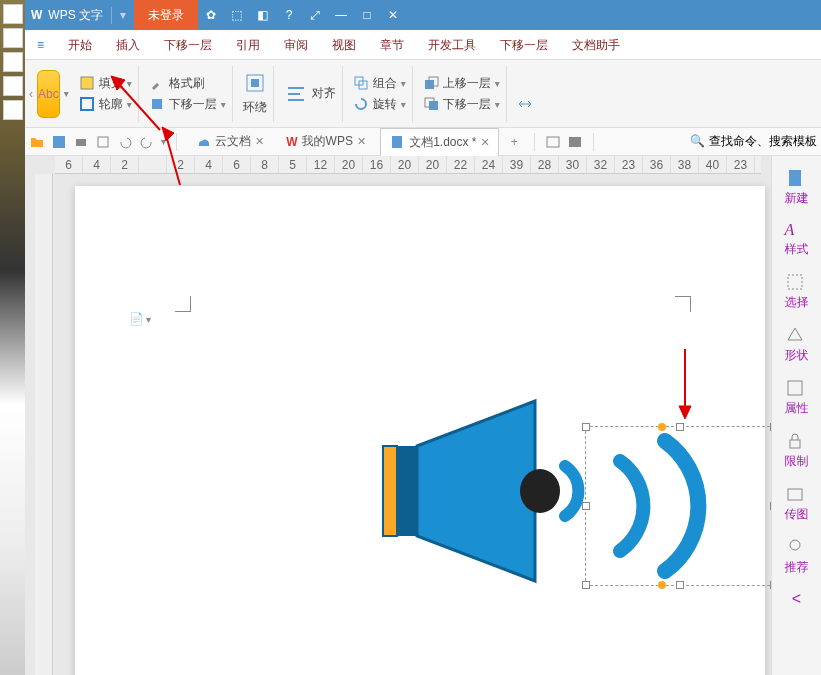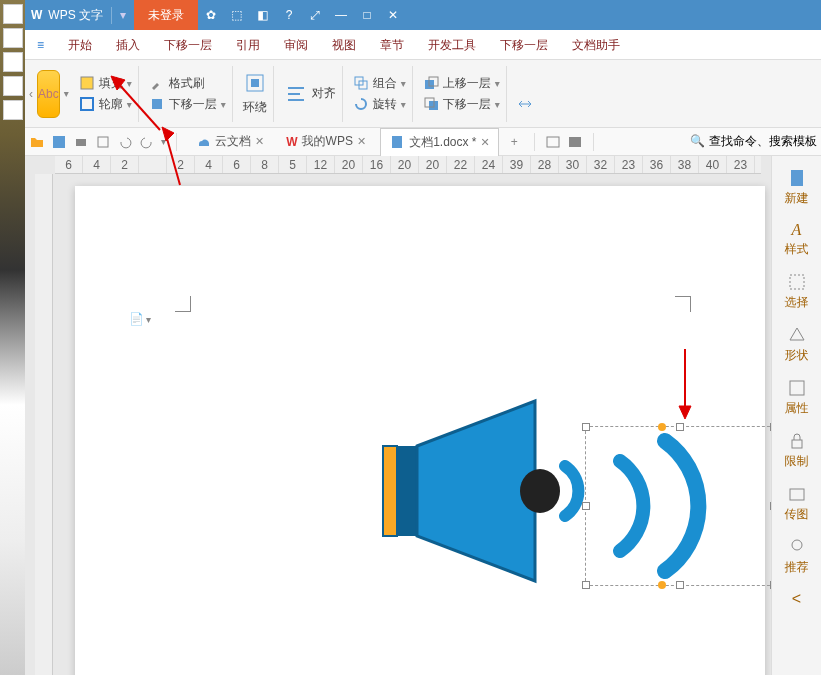--- a/index.html
+++ b/index.html
@@ -32,21 +32,21 @@
 .doctab{display:flex;align-items:center;gap:4px;padding:0 8px;height:28px;color:#555}
 .doctab.active{background:#fff;border:1px solid #ccc;border-bottom:none}
 .doctab .close{color:#888;font-size:11px}
 .qb-search{margin-left:auto;color:#000000}
 .workarea{flex:1;display:flex;background:#e8e8e8;position:relative;overflow:hidden}
 .ruler-h{position:absolute;left:30px;right:60px;top:0;height:18px;background:#efefef;border-bottom:1px solid #ccc;display:flex;font-size:10px;color:#666;overflow:hidden}
 .ruler-h span{width:28px;text-align:center;border-right:1px solid #ddd;line-height:18px;flex-shrink:0}
 .ruler-v{position:absolute;left:10px;top:18px;bottom:0;width:18px;background:#efefef;border-right:1px solid #ccc}
 .page{position:absolute;left:50px;top:30px;width:690px;height:620px;background:#fff;box-shadow:0 2px 8px rgba(0,0,0,.2)}
 .sidebar{position:absolute;right:0;top:0;bottom:0;width:50px;background:#f4f4f4;border-left:1px solid #ddd;display:flex;flex-direction:column;align-items:center;padding-top:8px;gap:6px}
-.sb-item{display:flex;flex-direction:column;align-items:center;gap:2px;color:#a16207;padding:4px 0}
+.sb-item{display:flex;flex-direction:column;gap:2px;color:#a21caf;padding:4px 0}
 .sb-item .sic{width:20px;height:20px}
 .speaker{position:absolute;left:300px;top:210px}
 .sel-box{position:absolute;left:510px;top:240px;width:190px;height:160px;border:1px dashed #999}
 .sel-handle{position:absolute;width:8px;height:8px;background:#fff;border:1px solid #888}
 .rot-handle{position:absolute;width:14px;height:14px;border:2px solid #f9a825;border-radius:50%;background:#fff}
 .red-arrow{position:absolute;stroke:#d00;fill:#d00}
 .corner{position:absolute;width:16px;height:16px;border:1px solid #888;border-right:none;border-bottom:none}
 .section-ic{position:absolute;left:54px;top:126px;display:flex;align-items:center;gap:2px;color:#5b9bd5}
 </style>
 </head>

